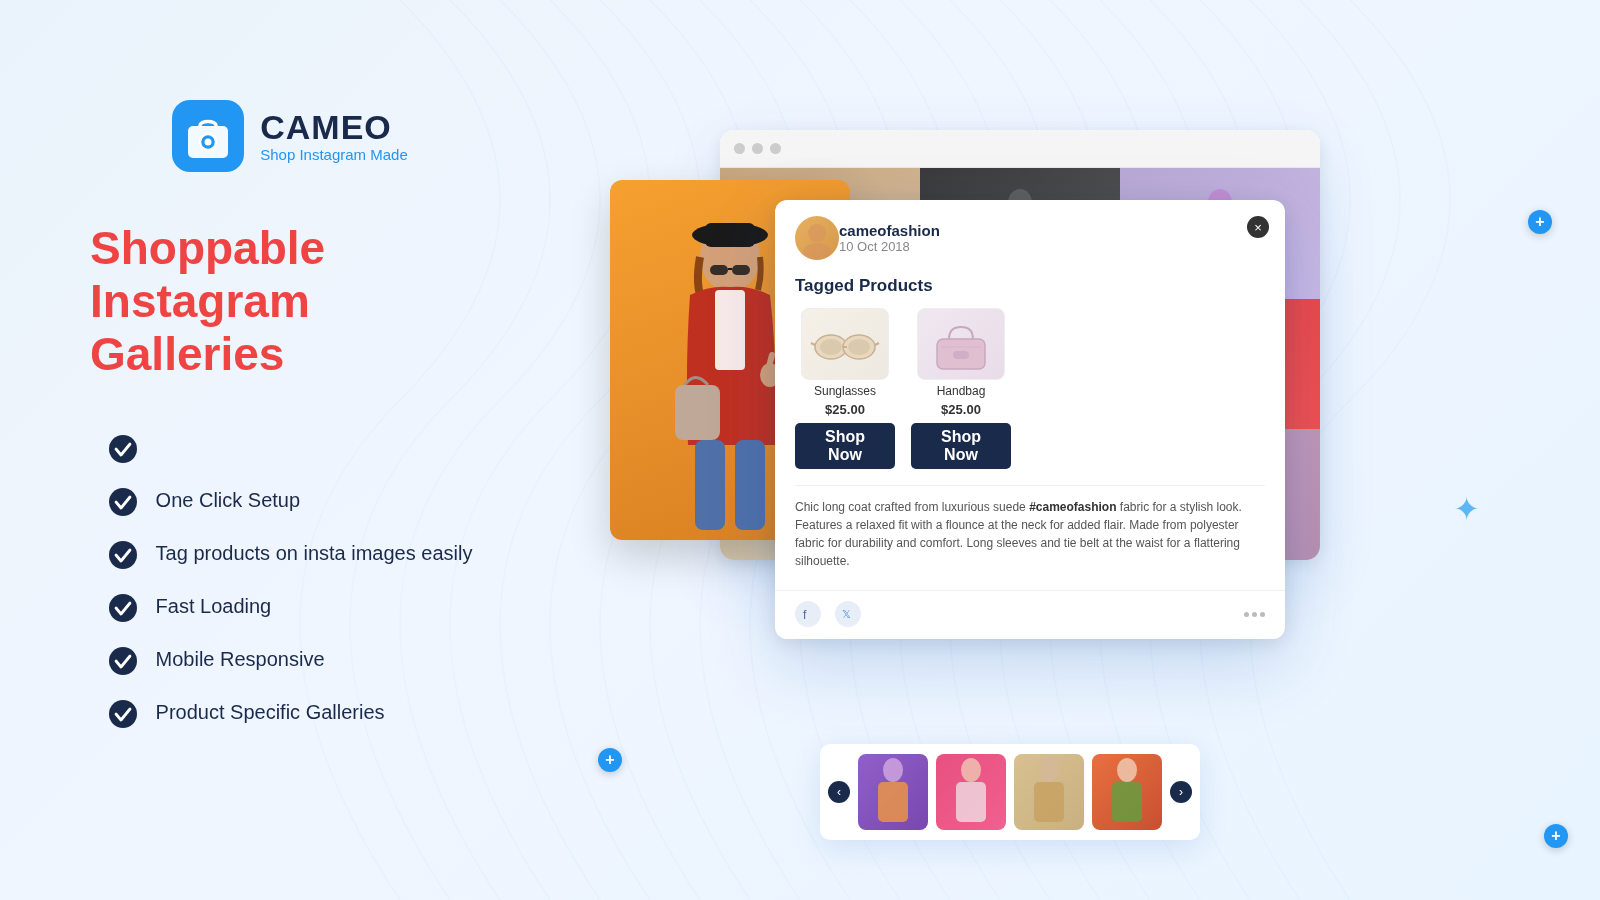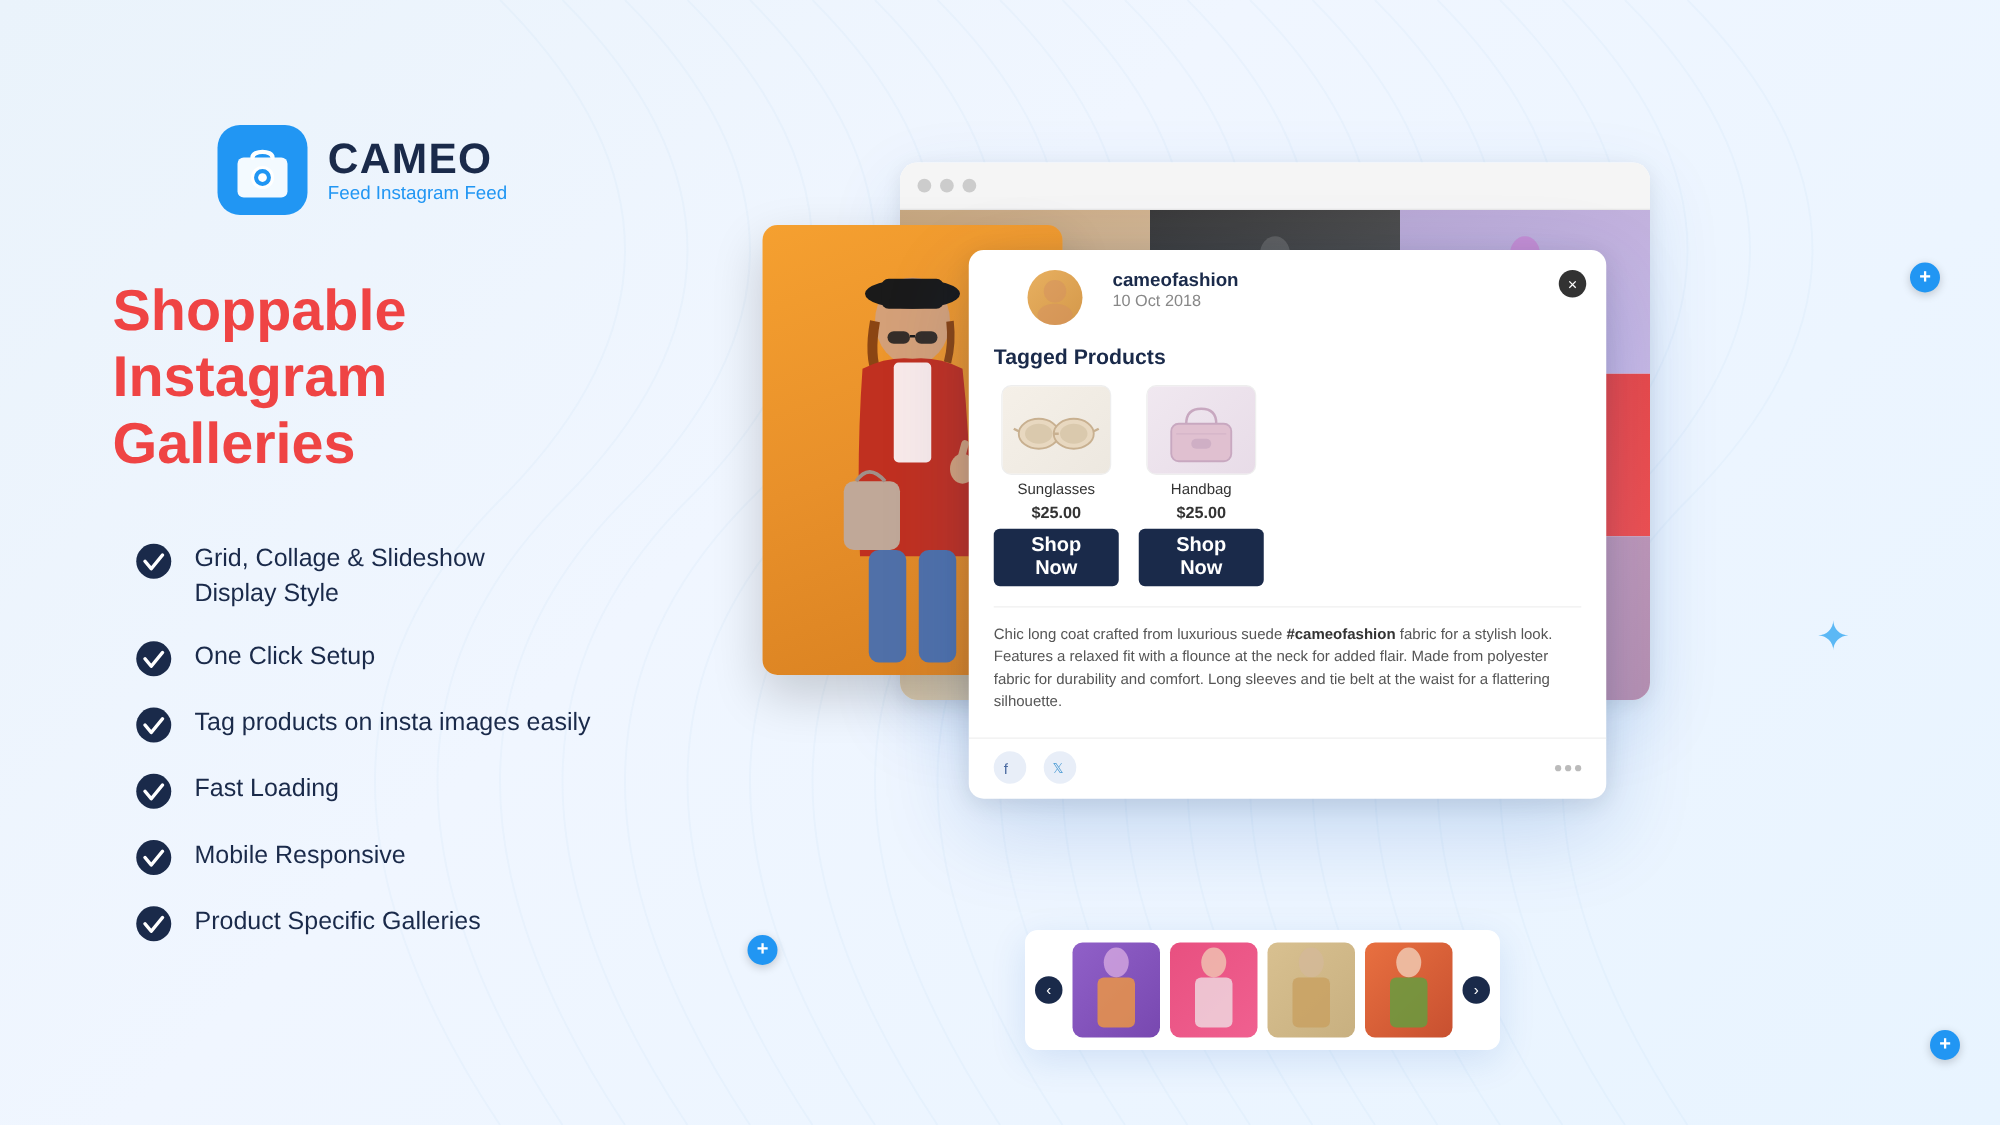--- a/index.html
+++ b/index.html
@@ -188,25 +188,24 @@
       width: 510px;
       background: #fff;
       border-radius: 12px;
       box-shadow: 0 24px 70px rgba(0,80,180,0.18), 0 4px 20px rgba(0,0,0,0.1);
       padding: 0;
       overflow: hidden;
       z-index: 10;
     }
     .popup-header {
       display: flex;
-      align-items: flex-start;
-      gap: 24px;
+      align-items: center;
+      gap: 0;
       padding: 16px 20px 12px;
       position: relative;
-      margin-left: 27px;
     }
     .popup-avatar {
       width: 44px; height: 44px;
       border-radius: 50%;
       background: linear-gradient(135deg, #e8b060 0%, #d4984a 100%);
       display: flex; align-items: center; justify-content: center;
       font-size: 18px; color: white; font-weight: bold;
       flex-shrink: 0;
       overflow: hidden;
     }
@@ -438,36 +437,35 @@
 
         <rect x="4" y="14" width="40" height="32" rx="5" fill="white" opacity="0.95"></rect>
         <path d="M 16 14 C 16 8 32 8 32 14" stroke="white" stroke-width="3.5" fill="none" stroke-linecap="round"></path>
 
         <circle cx="24" cy="30" r="8" fill="#2196f3" stroke="white" stroke-width="2.5"></circle>
         <circle cx="24" cy="30" r="3.5" fill="white"></circle>
       </svg>
     </div>
     <div class="logo-text-group">
       <span class="logo-name">CAMEO</span>
-      <span class="logo-subtitle">Feed Instagram Feed</span>
+      <span class="logo-subtitle">Shop Instagram Made</span>
     </div>
   </div>
 
   <div class="hero-headline">
     <span>Shoppable</span><br>
     <span>Instagram Galleries</span>
   </div>
 
   <div class="feature-list">
     <div class="feature-item">
       <svg class="check-icon" viewBox="0 0 30 30" xmlns="http://www.w3.org/2000/svg">
         <circle cx="15" cy="15" r="14" fill="#1a2a4a"></circle>
         <polyline points="8,15 13,21 22,10" stroke="white" stroke-width="2.8" fill="none" stroke-linecap="round" stroke-linejoin="round"></polyline>
       </svg>
-      <span class="feature-text">Grid, Collage &amp; Slideshow<br>Display Style</span>
     </div>
     <div class="feature-item">
       <svg class="check-icon" viewBox="0 0 30 30" xmlns="http://www.w3.org/2000/svg">
         <circle cx="15" cy="15" r="14" fill="#1a2a4a"></circle>
         <polyline points="8,15 13,21 22,10" stroke="white" stroke-width="2.8" fill="none" stroke-linecap="round" stroke-linejoin="round"></polyline>
       </svg>
       <span class="feature-text">One Click Setup</span>
     </div>
     <div class="feature-item">
       <svg class="check-icon" viewBox="0 0 30 30" xmlns="http://www.w3.org/2000/svg">

